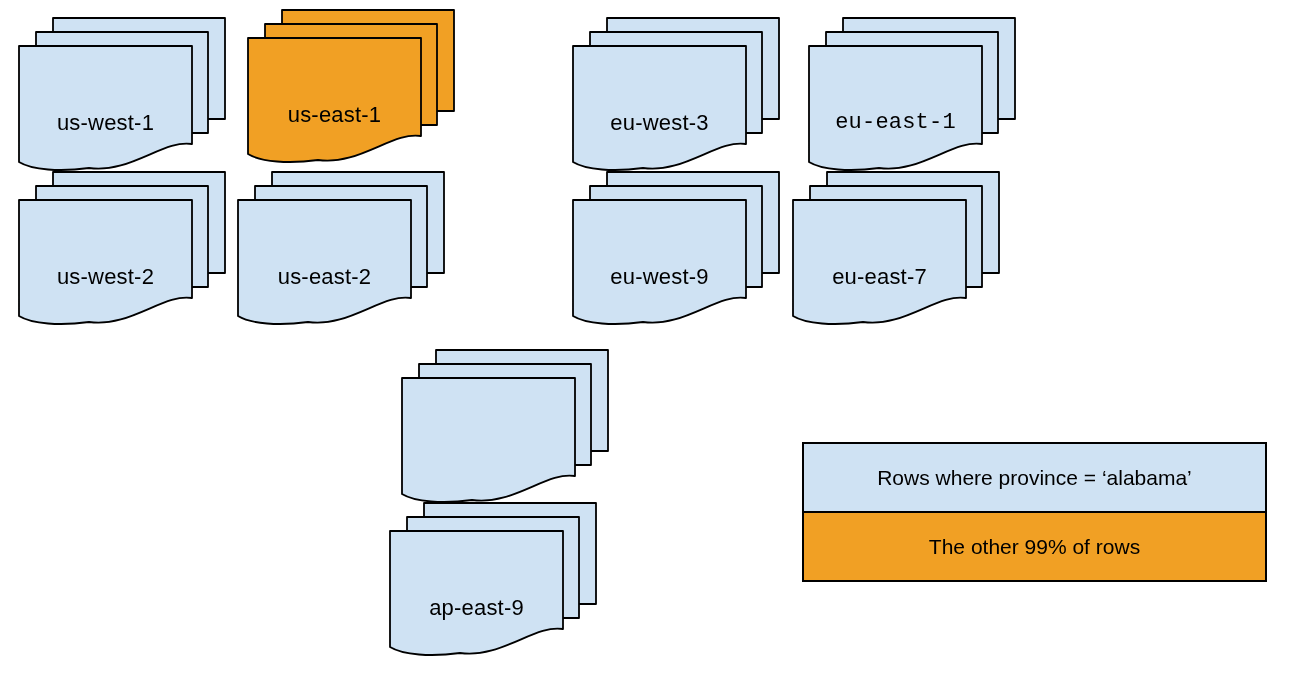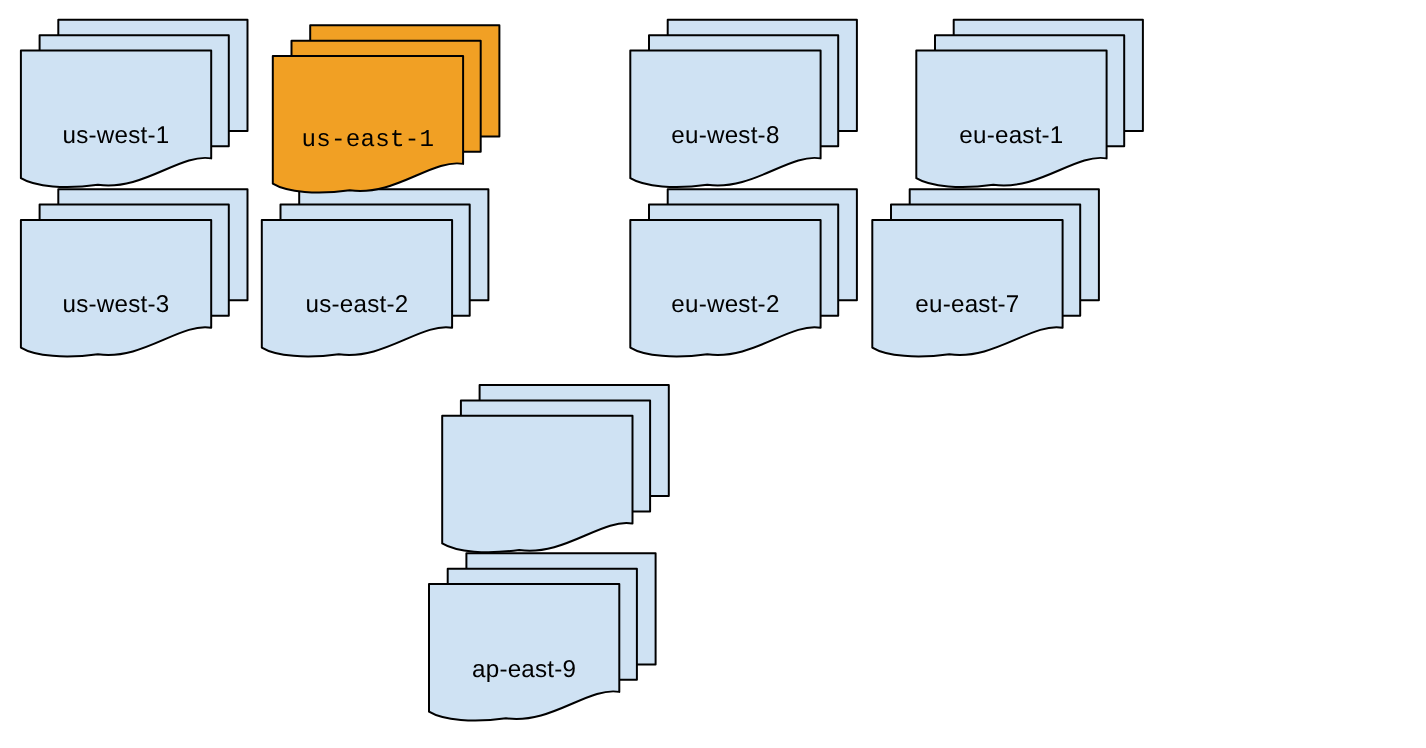--- a/index.html
+++ b/index.html
@@ -80,60 +80,60 @@
 
 <div class="canvas">
 
   <div class="stack blue z2" style="left:16px; top:16px;">
     <svg viewBox="0 0 212 172">
         <use href="#docstack"></use>
       </svg>
     <div class="stack-label">us-west-1</div>
   </div>
 
-  <div class="stack orange z2" style="left:245px; top:21px;font-family:Liberation Mono, monospace;">
+  <div class="stack orange z2" style="left:245px; top:8px;">
     <svg viewBox="0 0 212 172">
         <use href="#docstack"></use>
       </svg>
     <div class="stack-label">us-east-1</div>
   </div>
 
   <div class="stack blue z2" style="left:570px; top:16px;">
     <svg viewBox="0 0 212 172">
         <use href="#docstack"></use>
       </svg>
-    <div class="stack-label">eu-west-8</div>
+    <div class="stack-label">eu-west-3</div>
   </div>
 
-  <div class="stack blue z2" style="left:830px; top:16px;">
+  <div class="stack blue z2" style="left:806px; top:16px;font-family:Liberation Mono, monospace;">
     <svg viewBox="0 0 212 172">
         <use href="#docstack"></use>
       </svg>
     <div class="stack-label">eu-east-1</div>
   </div>
 
   <div class="stack blue z1" style="left:16px; top:170px;">
     <svg viewBox="0 0 212 172">
         <use href="#docstack"></use>
       </svg>
-    <div class="stack-label">us-west-3</div>
+    <div class="stack-label">us-west-2</div>
   </div>
 
   <div class="stack blue z1" style="left:235px; top:170px;text-align:right;">
     <svg viewBox="0 0 212 172">
         <use href="#docstack"></use>
       </svg>
     <div class="stack-label">us-east-2</div>
   </div>
 
   <div class="stack blue z1" style="left:570px; top:170px;">
     <svg viewBox="0 0 212 172">
         <use href="#docstack"></use>
       </svg>
-    <div class="stack-label">eu-west-2</div>
+    <div class="stack-label">eu-west-9</div>
   </div>
 
   <div class="stack blue z1" style="left:790px; top:170px;">
     <svg viewBox="0 0 212 172">
         <use href="#docstack"></use>
       </svg>
     <div class="stack-label">eu-east-7</div>
   </div>
 
   <div class="stack blue z2" style="left:399px; top:348px;">
@@ -142,14 +142,18 @@
       </svg>
   </div>
 
   <div class="stack blue z1" style="left:387px; top:501px;">
     <svg viewBox="0 0 212 172">
         <use href="#docstack"></use>
       </svg>
     <div class="stack-label">ap-east-9</div>
   </div>
 
+  <div class="legend">
+    <div class="legend-cell c0">Rows where province = ‘alabama’</div>
+    <div class="legend-cell c1">The other 99% of rows</div>
+  </div>
 
 </div>
 
 </body></html>

